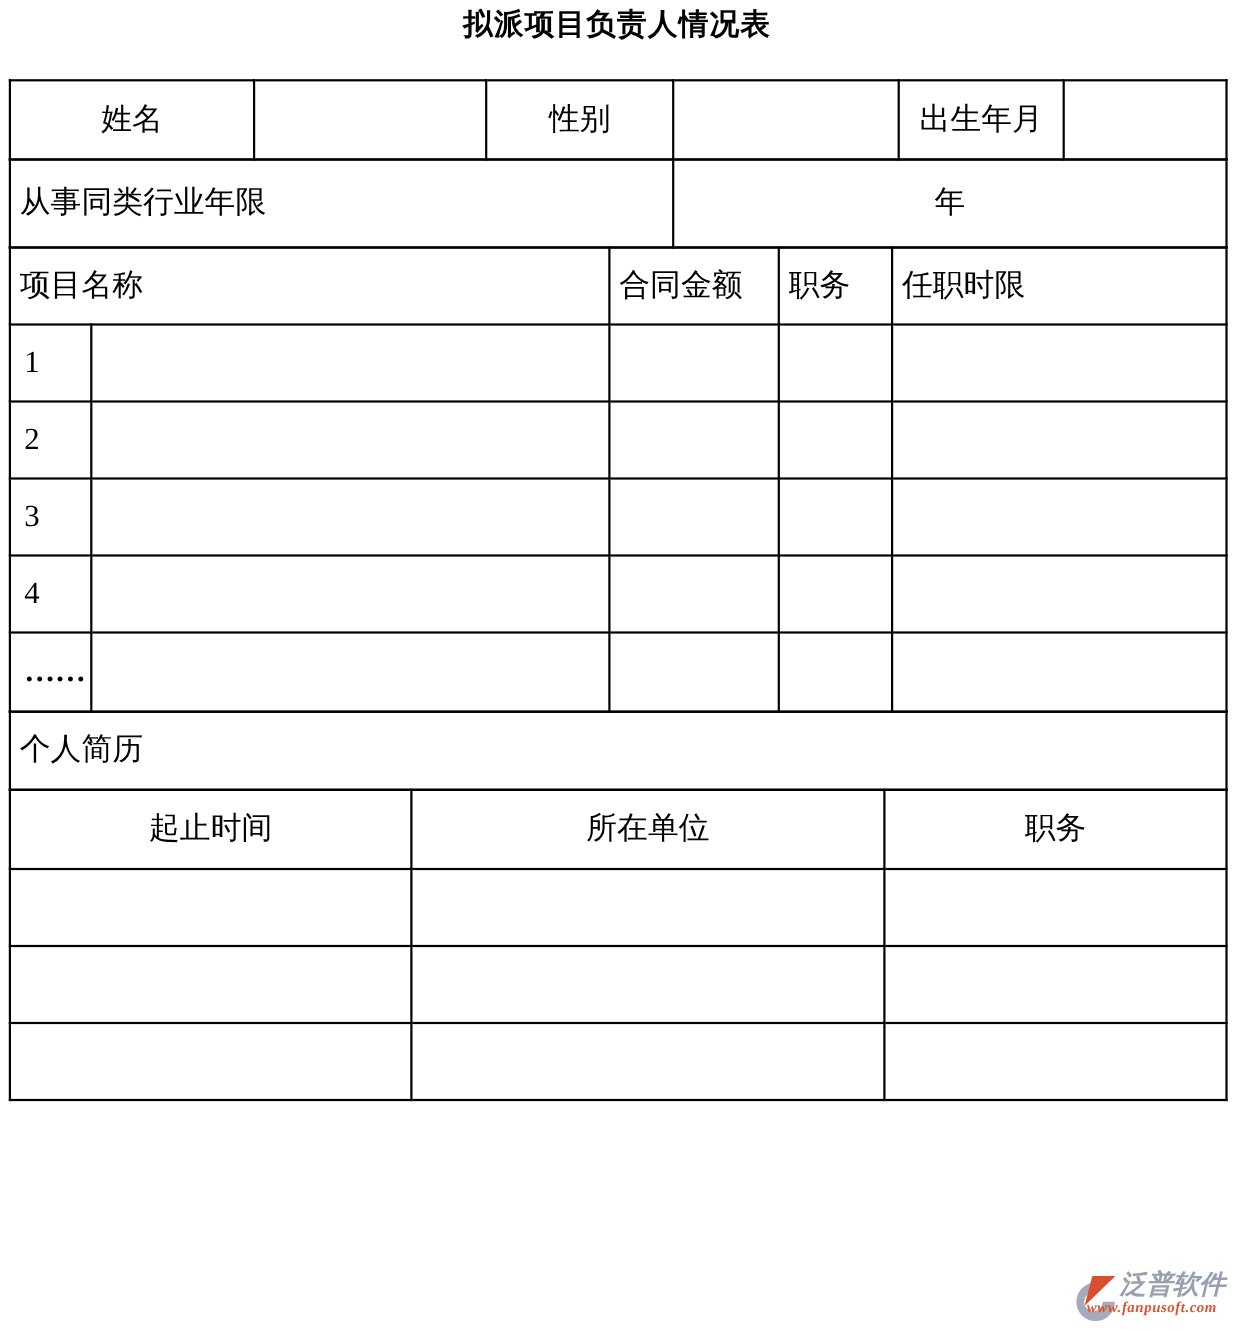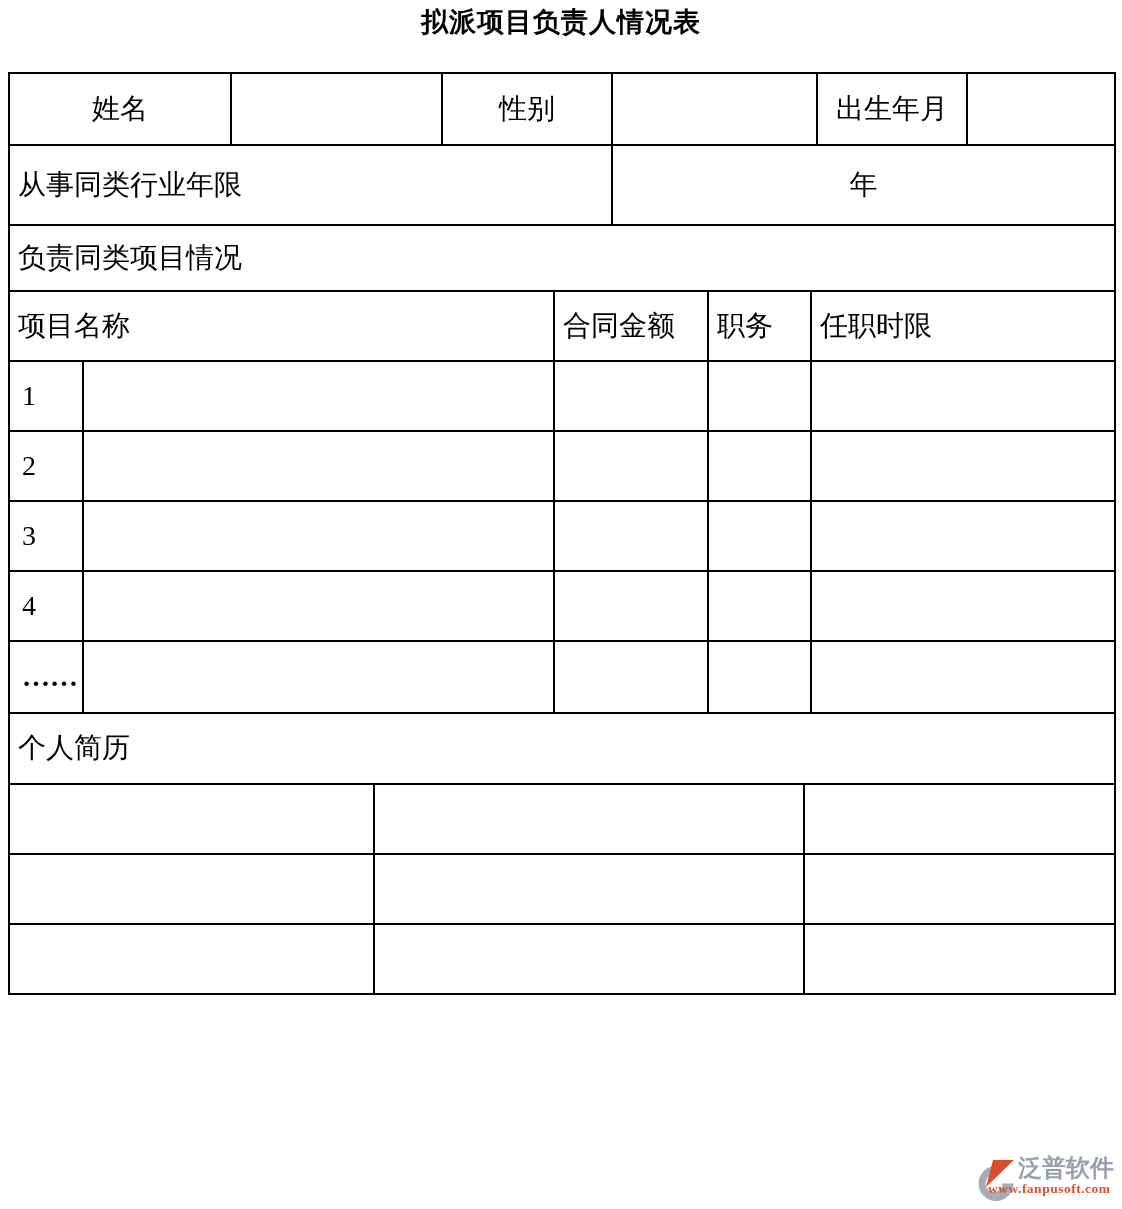--- a/index.html
+++ b/index.html
@@ -22,21 +22,21 @@
   td {
     border:2px solid #000; font-size:28px;
     vertical-align:middle; padding:0; overflow:hidden;
     line-height:1.15;
   }
   td.c { text-align:center; }
   td.l { text-align:left; padding-left:8px; }
   td.num { text-align:left; padding-left:12px; }
   .watermark {
     position:absolute; right:8px; bottom:5px;
-    display:flex; align-items:flex-start;
+    display:flex; align-items:flex-start;font-style:italic;
   }
   .wm-icon { width:44px; height:47px; margin-top:2px; }
   .wm-col { display:flex; flex-direction:column; }
   .wm-brand {
     font-size:24px; font-weight:bold; color:#989fae;
     line-height:1.1; white-space:nowrap;
   }
   .wm-url {
     font-size:13.5px; font-weight:bold; color:#e0512e;
     margin-left:-30px; letter-spacing:0.5px; white-space:nowrap;
@@ -77,30 +77,20 @@
         <col style="width:503px">
       </colgroup>
     <tbody>
         <tr style="height:80px">
       <td class="l">从事同类行业年限</td>
       <td class="c">年</td>
     </tr>
   </tbody>
     </table>
 
-  <table>
-    <colgroup>
-        <col style="width:1106px">
-      </colgroup>
-    <tbody>
-        <tr style="height:66px">
-      <td class="l">负责同类项目情况</td>
-    </tr>
-  </tbody>
-    </table>
 
   <table>
     <colgroup>
       <col style="width:74px">
         <col style="width:471px">
         <col style="width:154px">
       <col style="width:103px">
         <col style="width:304px">
     </colgroup>
     <tbody>
@@ -159,20 +149,25 @@
   </tbody>
     </table>
 
   <table>
     <colgroup>
       <col style="width:365px">
         <col style="width:430px">
         <col style="width:311px">
     </colgroup>
     <tbody>
+        <tr style="height:72px">
+      <td class="c">起止时间</td>
+      <td class="c">所在单位</td>
+      <td class="c">职务</td>
+    </tr>
     <tr style="height:70px">
       <td></td>
       <td></td>
       <td></td>
     </tr>
     <tr style="height:70px">
       <td></td>
       <td></td>
       <td></td>
     </tr>

